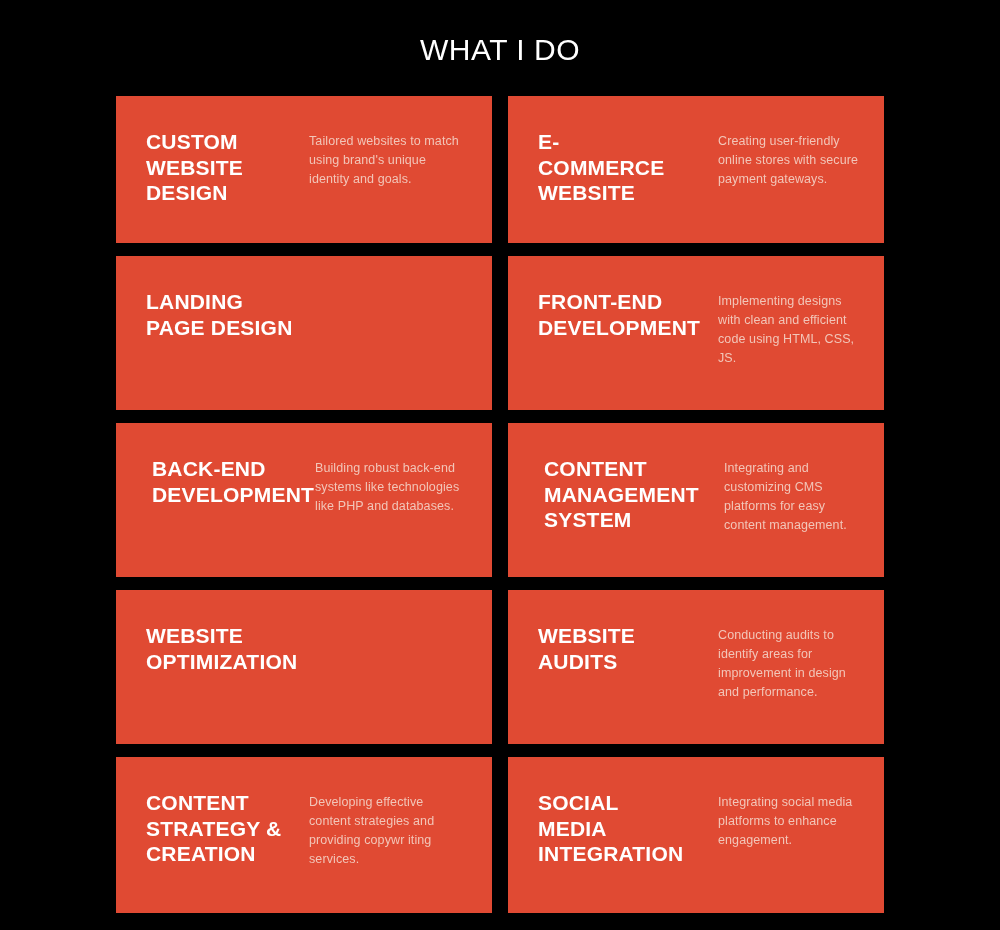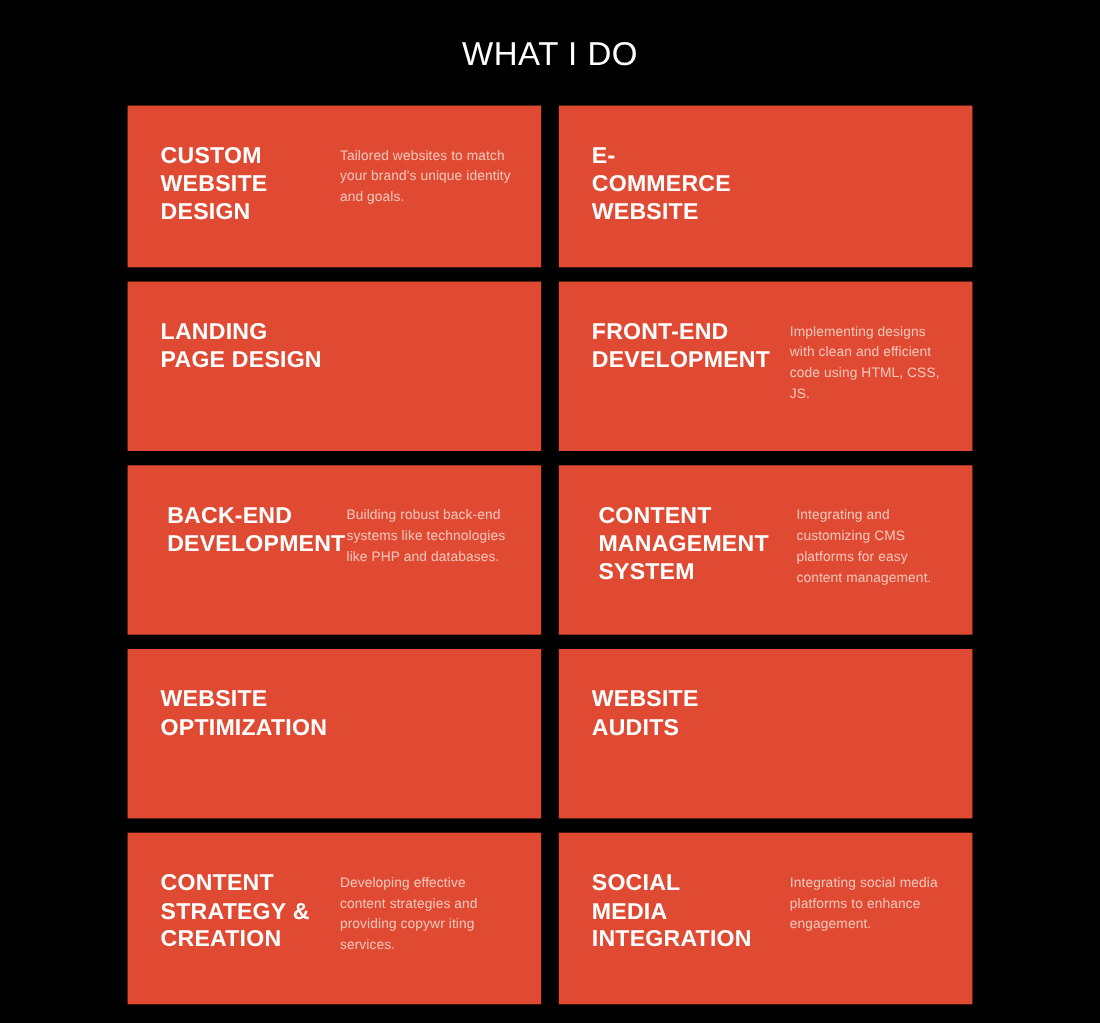--- a/index.html
+++ b/index.html
@@ -98,26 +98,27 @@
 <div class="page">
 
   <h1 class="section-title">WHAT I DO</h1>
 
   <div class="services-grid">
 
     <div class="service-card card-row-1 col-left">
       <div class="service-title">CUSTOM
 WEBSITE
 DESIGN</div>
-      <div class="service-desc">Tailored websites to match your brand's unique identity and goals.</div>
+      <div class="service-desc">Tailored websites to match using brand's unique identity and goals.</div>
     </div>
     <div class="service-card card-row-1 col-right">
       <div class="service-title">E-
 COMMERCE
 WEBSITE</div>
+      <div class="service-desc">Creating user-friendly online stores with secure payment gateways.</div>
     </div>
 
     <div class="service-card card-row-2 col-left">
       <div class="service-title">LANDING
 PAGE DESIGN</div>
     </div>
     <div class="service-card card-row-2 col-right">
       <div class="service-title">FRONT-END
 DEVELOPMENT</div>
       <div class="service-desc">Implementing designs with clean and efficient code using HTML, CSS, JS.</div>
@@ -135,20 +136,21 @@
       <div class="service-desc">Integrating and customizing CMS platforms for easy content management.</div>
     </div>
 
     <div class="service-card card-row-4 col-left">
       <div class="service-title">WEBSITE
 OPTIMIZATION</div>
     </div>
     <div class="service-card card-row-4 col-right">
       <div class="service-title">WEBSITE
 AUDITS</div>
+      <div class="service-desc">Conducting audits to identify areas for improvement in design and performance.</div>
     </div>
 
     <div class="service-card card-row-5 col-left">
       <div class="service-title">CONTENT
 STRATEGY &amp;
 CREATION</div>
       <div class="service-desc">Developing effective content strategies and providing copywr iting services.</div>
     </div>
     <div class="service-card card-row-5 col-right">
       <div class="service-title">SOCIAL

